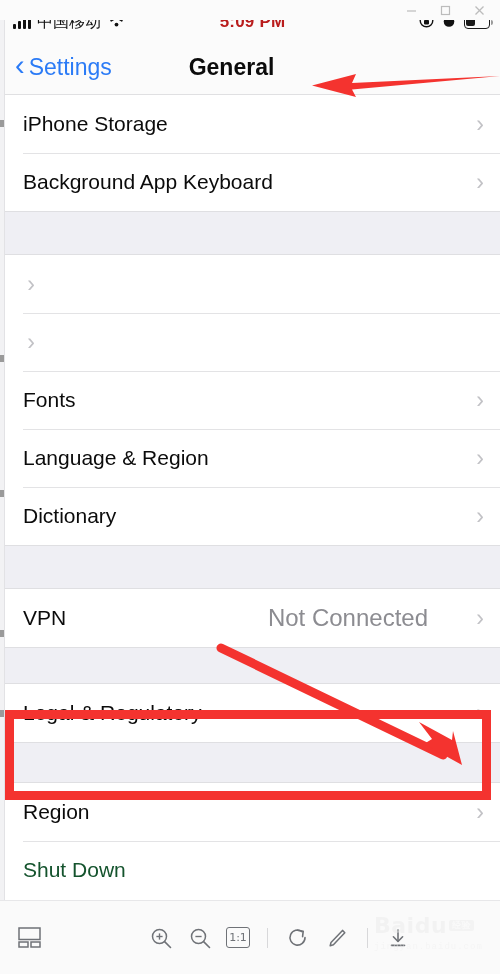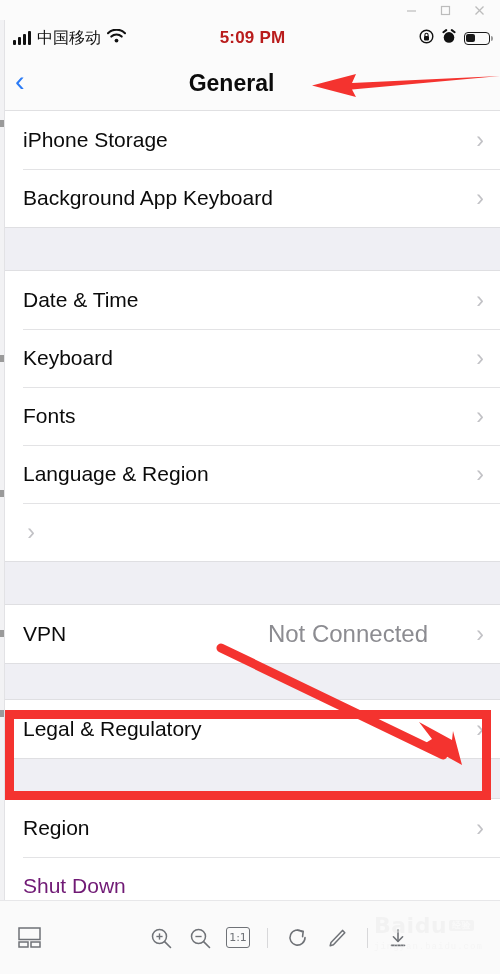--- a/index.html
+++ b/index.html
@@ -64,21 +64,21 @@
     position: absolute;
     left: 0;
     width: 4px;
     height: 7px;
     background: #9a9a9a;
   }
 
   
   .phone {
     position: absolute;
-    top: 20px;
+    top: 4px;
     left: 5px;
     width: 495px;
     height: 880px;
     background: #ffffff;
     overflow: hidden;
   }
 
   
   .statusbar {
     position: relative;
@@ -221,21 +221,21 @@
     position: absolute;
     left: 18px; right: 0; top: 0;
     height: 1px;
     background: #e3e3e5;
   }
   .row-label {
     font-size: 21px;
     color: #0b0b0b;
     flex: 1;
   }
-  .row-label.blue { color: #701a75; }
+  .row-label.blue { color: #14532d; }
   .row-value {
     font-size: 24px;
     color: #8c8c91;
     margin-right: 12px;
   }
   .chev {
     color: #c2c2c6;
     font-size: 23px;
     line-height: 1;
     font-weight: 400;
@@ -422,20 +422,21 @@
         </span>
         <span class="battery">
             <span class="fill"></span>
           </span>
       </div>
     </div>
 
     <div class="navbar">
       <div class="nav-back">
         <span class="chev-l">‹</span>
+        <span>Settings</span>
       </div>
       <div class="nav-title">General</div>
     </div>
 
     <div class="list-scroll">
 
       <div class="group">
         <div class="row">
           <span class="row-label">iPhone Storage</span>
           <span class="chev">›</span>
@@ -443,36 +444,35 @@
         <div class="row">
           <span class="row-label">Background App Keyboard</span>
           <span class="chev">›</span>
         </div>
       </div>
 
       <div class="gap" style="height:42px"></div>
 
       <div class="group">
         <div class="row">
-          <span class="row-label">Date &amp; Time</span>
-          <span class="chev">›</span>
-        </div>
-        <div class="row">
-          <span class="row-label">Keyboard</span>
+          <span class="chev">›</span>
+        </div>
+        <div class="row">
           <span class="chev">›</span>
         </div>
         <div class="row">
           <span class="row-label">Fonts</span>
           <span class="chev">›</span>
         </div>
         <div class="row">
           <span class="row-label">Language &amp; Region</span>
           <span class="chev">›</span>
         </div>
         <div class="row">
+          <span class="row-label">Dictionary</span>
           <span class="chev">›</span>
         </div>
       </div>
 
       <div class="gap" style="height:42px"></div>
 
       <div class="group">
         <div class="row">
           <span class="row-label">VPN</span>
           <span class="row-value">Not Connected</span>

